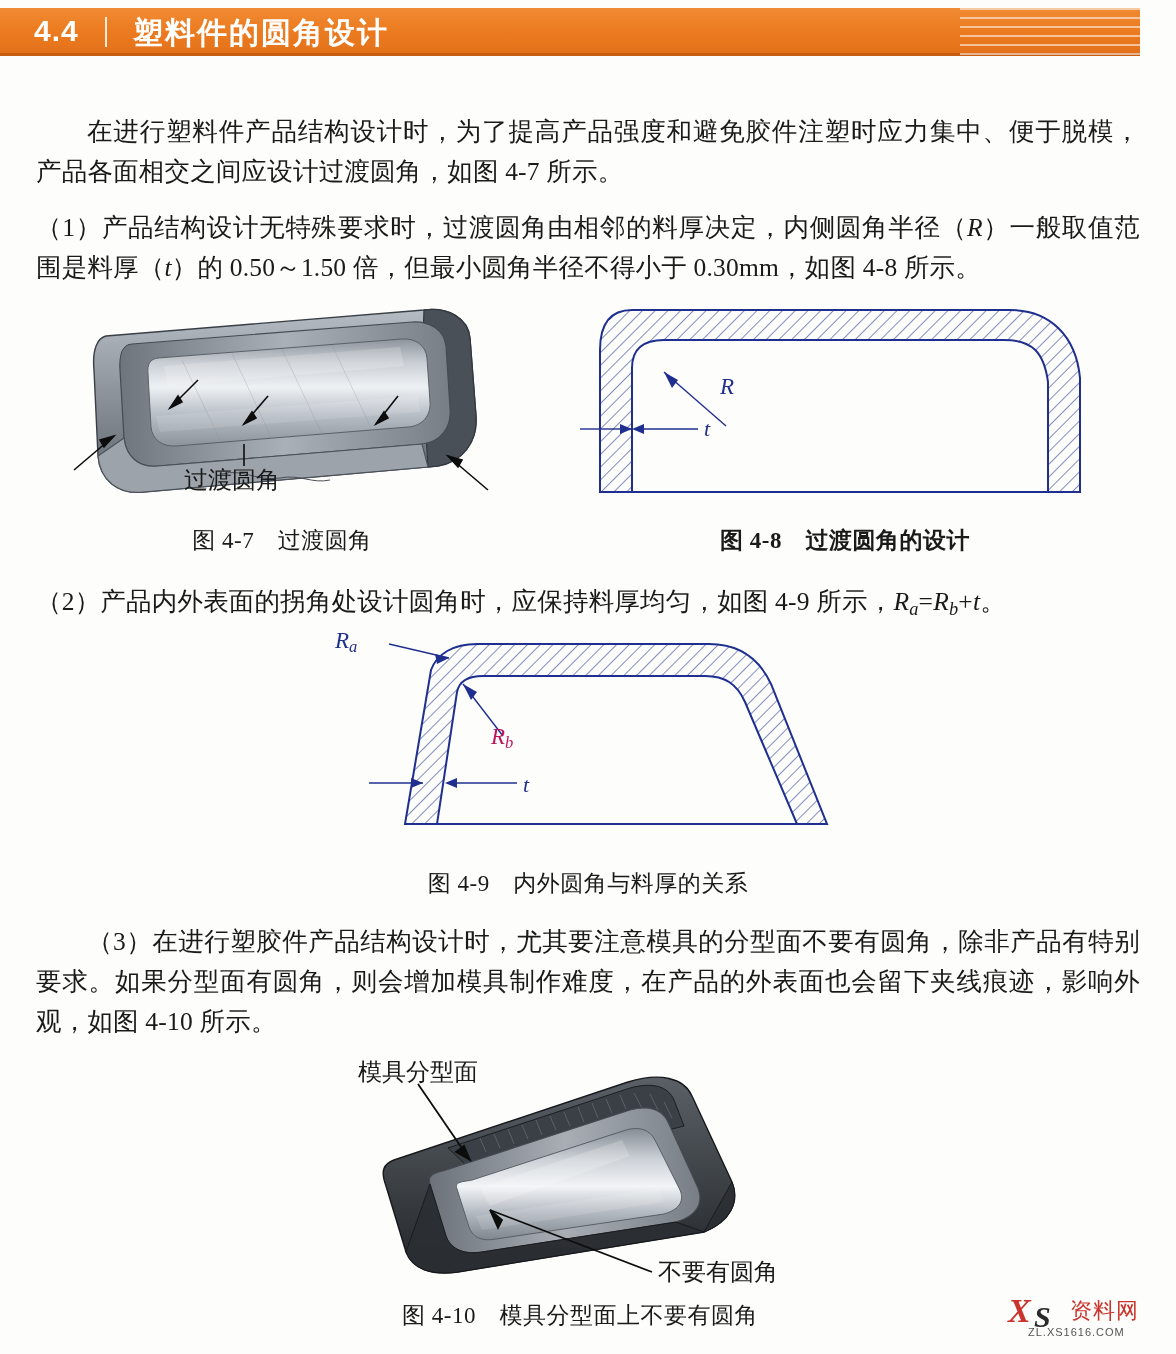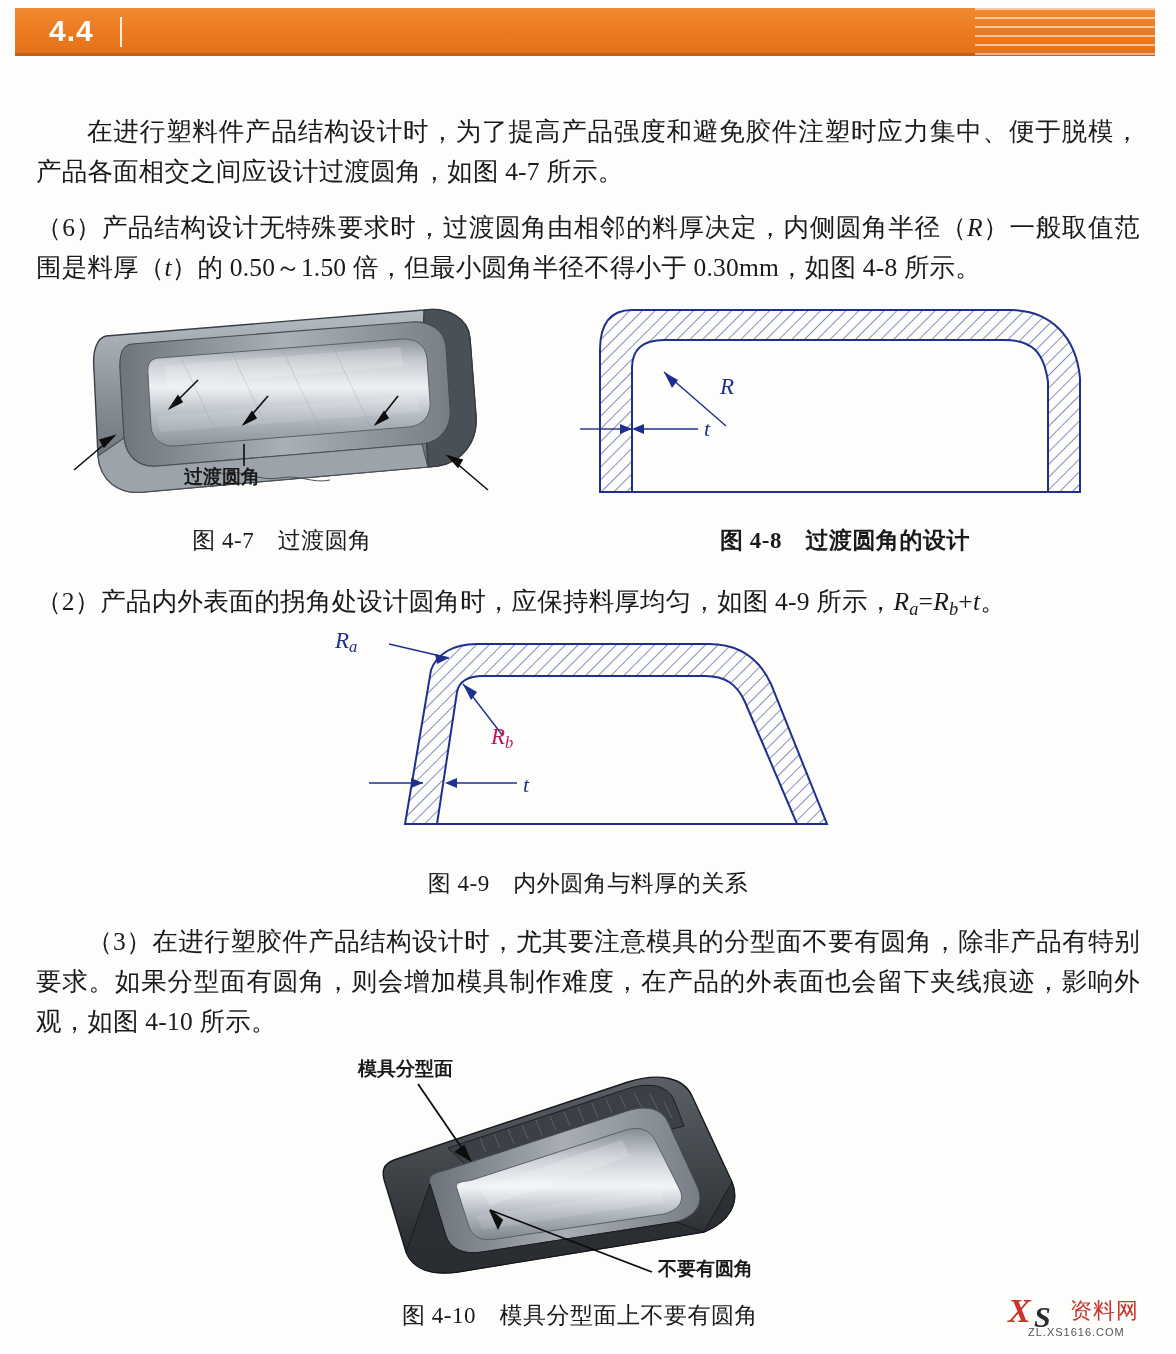--- a/index.html
+++ b/index.html
@@ -6,21 +6,21 @@
   body{
     width:1176px;height:1354px;
     background:#fdfdfb;
     font-family:"Liberation Serif","DejaVu Serif",serif;
     color:#1a1a1a;
     position:relative;
     overflow:hidden;
   }
   
   .header{
-    position:absolute;left:15px;top:8px;width:1140px;height:60px;
+    position:absolute;left:0;top:8px;width:1140px;height:60px;
   }
   .header-bar{
     position:absolute;left:0;top:0;width:1140px;height:48px;
     background:linear-gradient(to bottom,#f08a33 0%,#ec7c20 45%,#e2701a 100%);
   }
   .header-bar:after{
     content:"";position:absolute;left:0;right:0;bottom:0;height:3px;
     background:#c85d12;
   }
   .header-stripes{
@@ -67,22 +67,22 @@
   .figbox{position:absolute;}
   svg{display:block;}
 
   .hatch-label{
     font-family:"Liberation Serif","DejaVu Serif",serif;
     font-style:italic;
   }
 
   .bold-cn{
     font-family:"DejaVu Sans","Liberation Sans",sans-serif;
-    font-weight:bold;
-    font-size:19px;
+    font-weight:normal;
+    font-size:24px;
   }
 
   
   .watermark{
     position:absolute;right:18px;bottom:14px;width:150px;height:48px;
   }
   .wm-x{
     position:absolute;left:0;top:0;
     font-family:"Liberation Serif","DejaVu Serif",serif;
     font-style:italic;font-weight:bold;font-size:34px;color:#c9352c;
@@ -104,26 +104,27 @@
   }
 </style>
 </head>
 <body>
 
 <div class="header">
   <div class="header-bar"></div>
   <div class="header-stripes"></div>
   <div class="header-num">4.4</div>
   <div class="header-sep"></div>
+  <div class="header-title">塑料件的圆角设计</div>
 </div>
 
 <div class="para indent" style="left:36px;top:112px;width:1104px;">在进行塑料件产品结构设计时，为了提高产品强度和避免胶件注塑时应力集中、便于脱模，产品各面相交之间应设计过渡圆角，如图 4-7 所示。</div>
 
 <div class="para" style="left:36px;top:208px;width:1104px;">
-  <span>（6）产品结构设计无特殊要求时，过渡圆角由相邻的料厚决定，内侧圆角半径（</span><span class="ital">R</span><span>）一般取值范围是料厚（</span><span class="ital">t</span><span>）的 0.50～1.50 倍，但最小圆角半径不得小于 0.30mm，如图 4-8 所示。</span>
+  <span>（1）产品结构设计无特殊要求时，过渡圆角由相邻的料厚决定，内侧圆角半径（</span><span class="ital">R</span><span>）一般取值范围是料厚（</span><span class="ital">t</span><span>）的 0.50～1.50 倍，但最小圆角半径不得小于 0.30mm，如图 4-8 所示。</span>
 </div>
 
 <div class="figbox" style="left:72px;top:296px;">
   <svg width="420" height="220" viewBox="0 0 420 220">
     <defs>
       <linearGradient id="g47inner" x1="0" y1="0" x2="0" y2="1">
         <stop offset="0%" stop-color="#8e949c"></stop>
         <stop offset="22%" stop-color="#c9ced4"></stop>
         <stop offset="45%" stop-color="#eef1f4"></stop>
         <stop offset="70%" stop-color="#b9bfc7"></stop>

